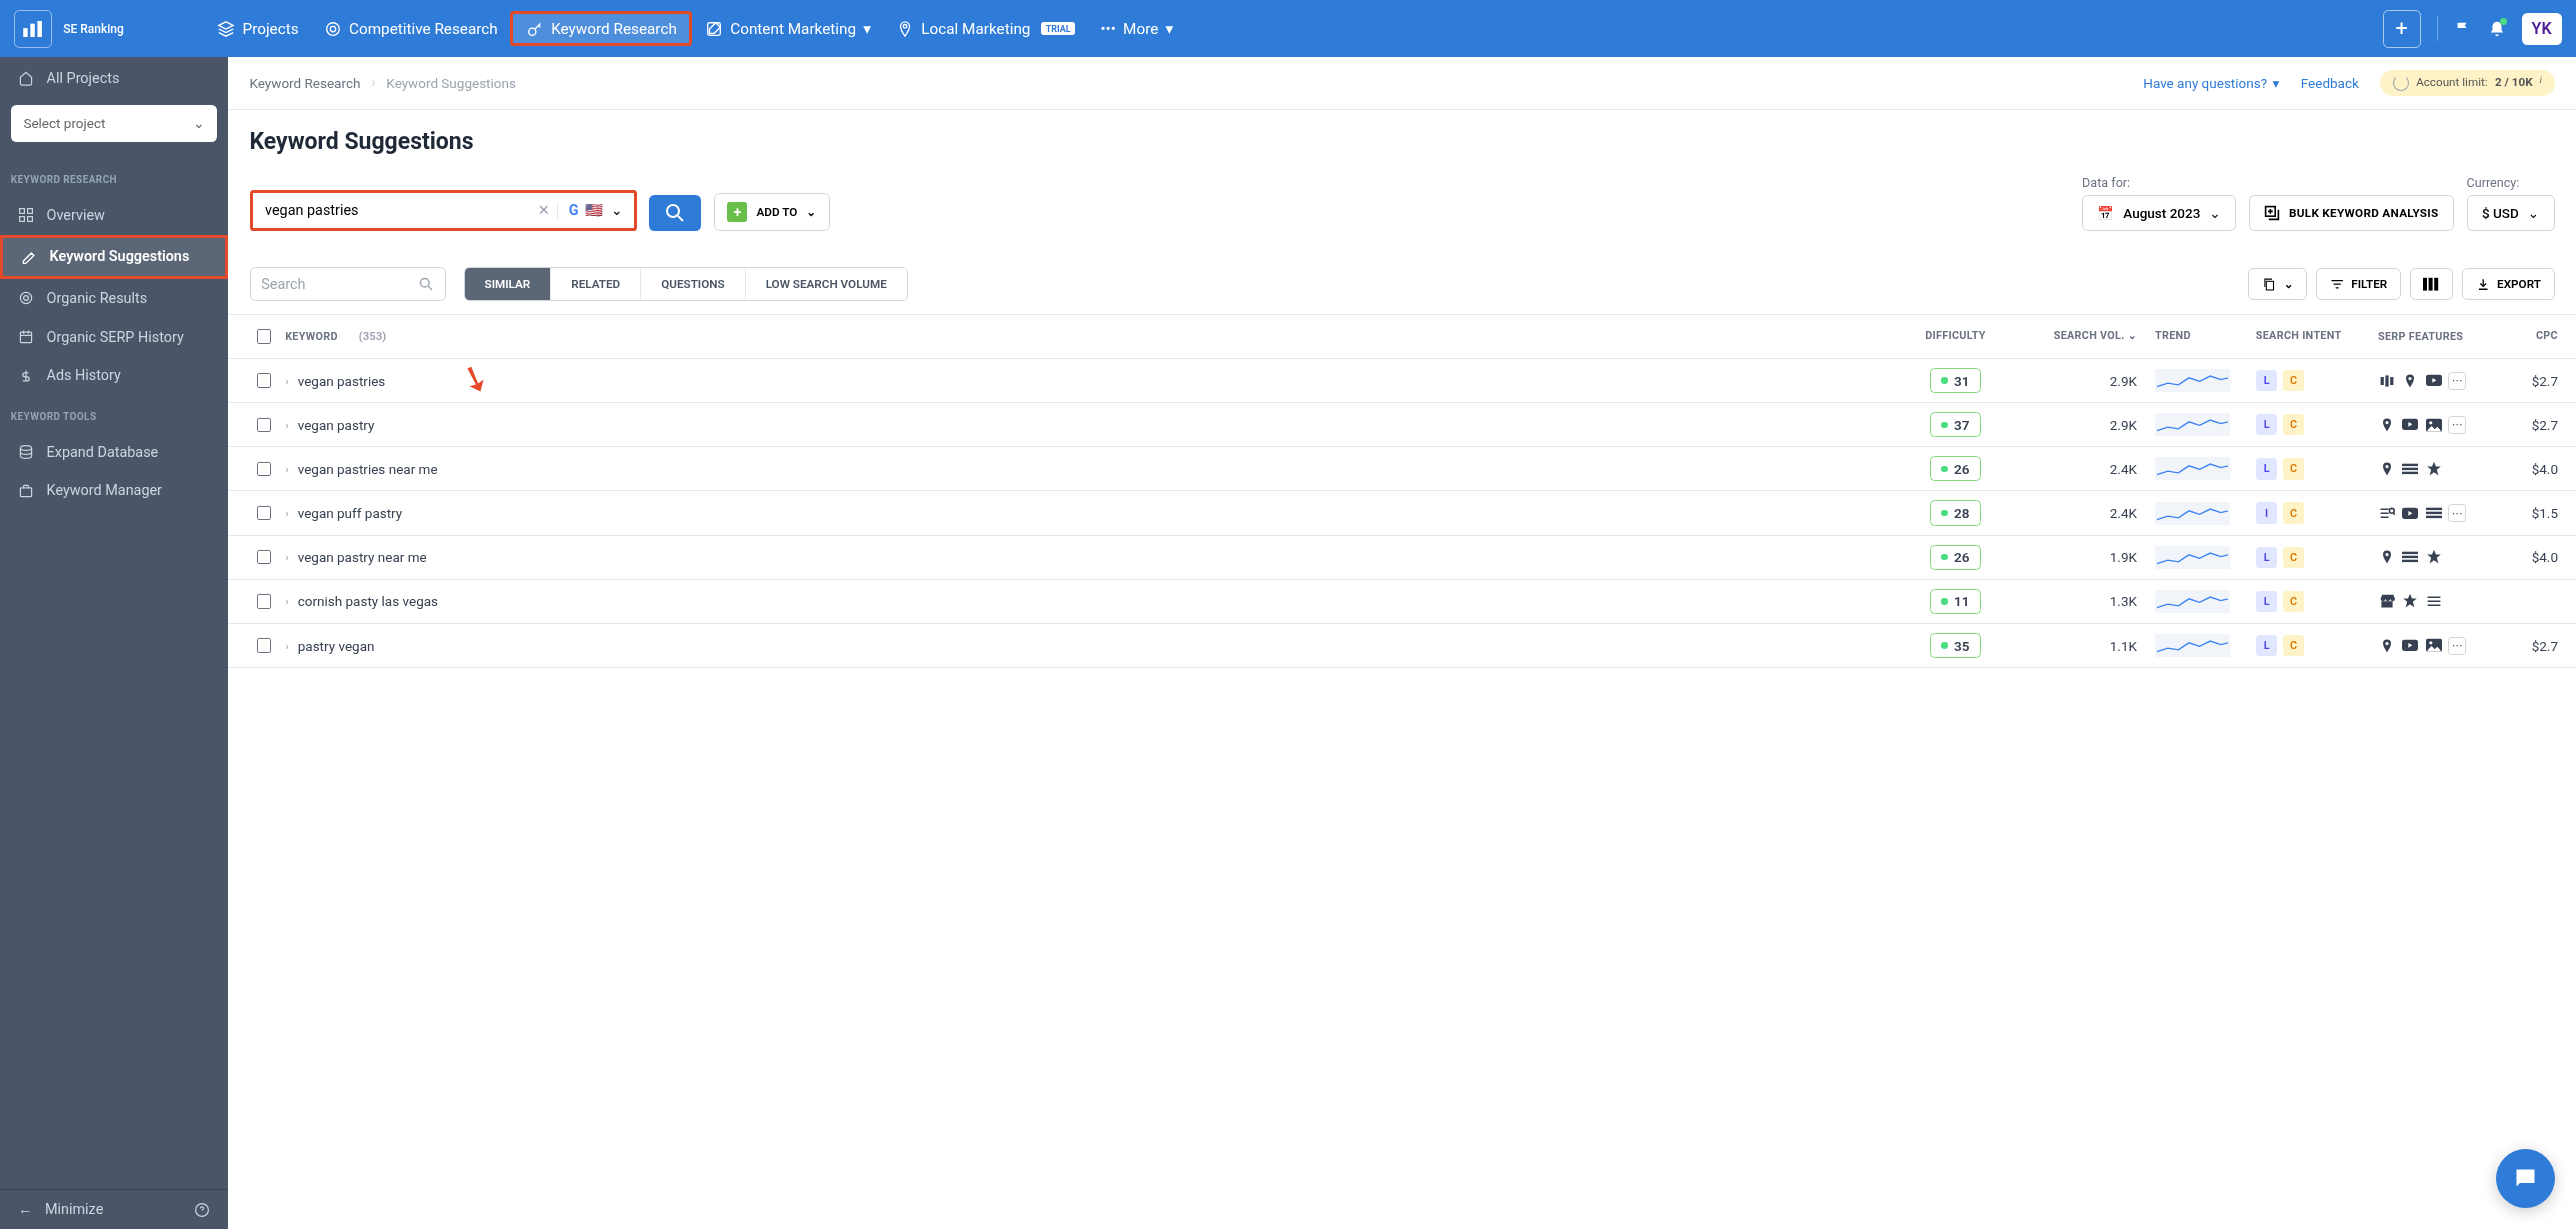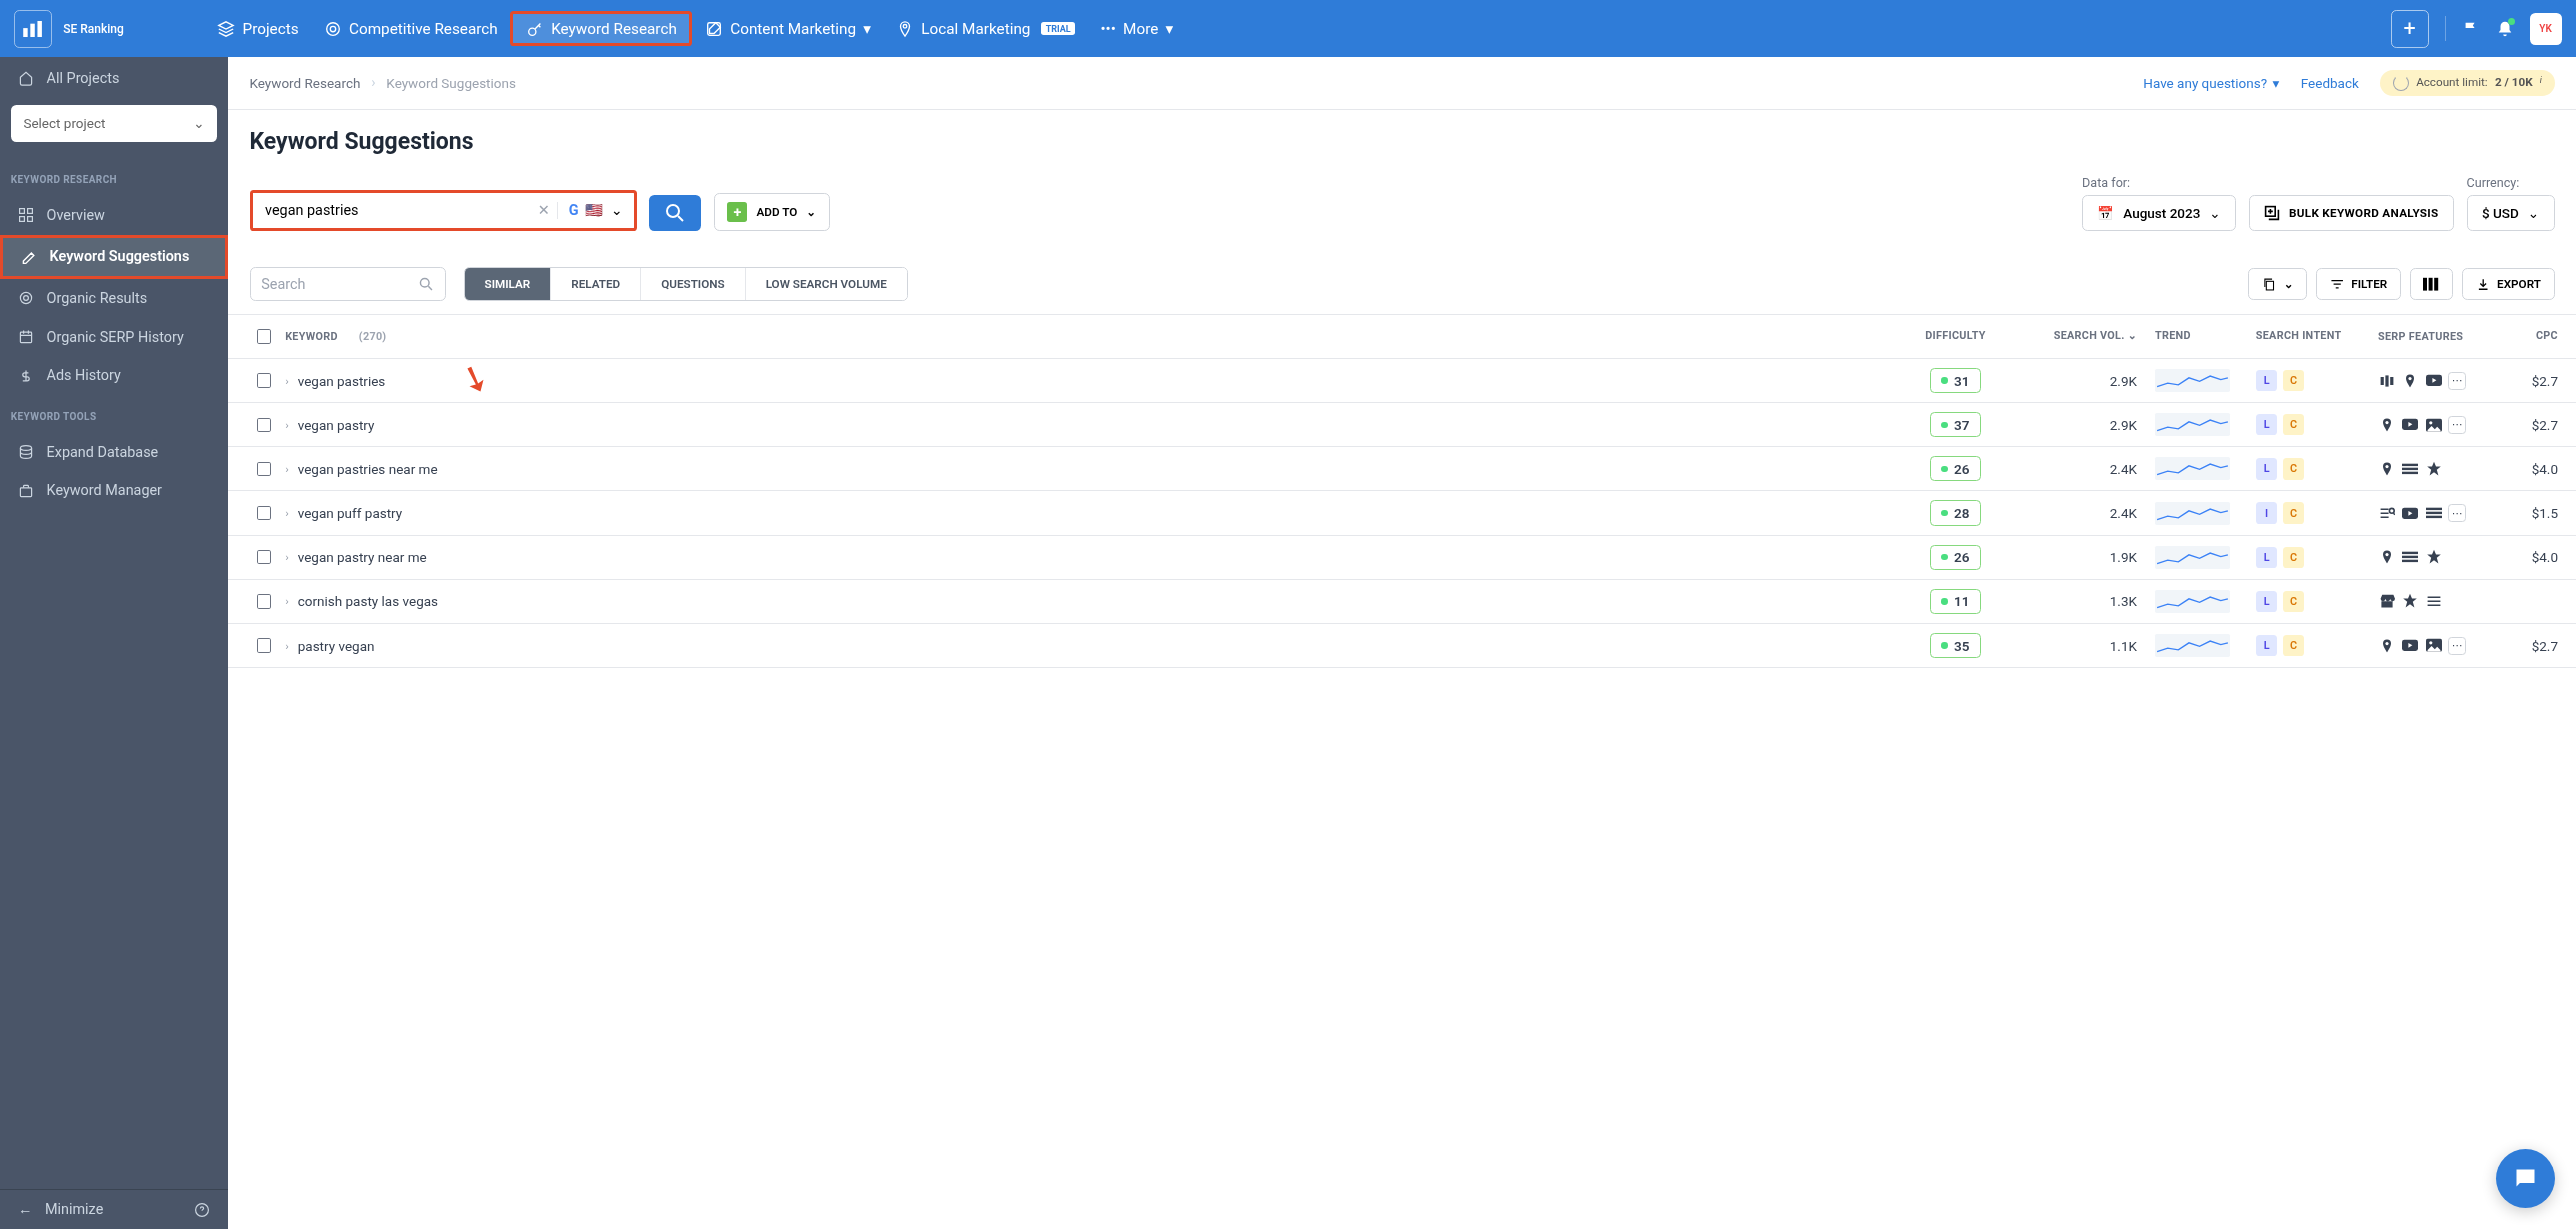--- a/index.html
+++ b/index.html
@@ -8,21 +8,21 @@
 .topbar { background: #2f7cd8; height: 57px; display: flex; align-items: center; padding: 0 14.4px; color: #fff; }
 .logo-box { width: 38px; height: 38px; border: 1.8px solid rgba(255,255,255,0.5); border-radius: 5.4px; display: flex; align-items: center; justify-content: center; margin-right: 10.8px; }
 .logo-text { font-size: 12px; font-weight: 500; margin-right: 81px; }
 .nav-item { display: flex; align-items: center; gap: 7.2px; padding: 7.2px 12.6px; font-size: 15.3px; cursor: pointer; border-radius: 3.6px; }
 .nav-item.highlighted { background: #4e8fdc; border: 3.6px solid #e44a2a; border-radius: 3.6px; padding: 5.4px 12.6px; }
 .nav-icon { width: 18px; height: 18px; display: inline-flex; align-items: center; justify-content: center; }
 .trial-badge { background: #fff; color: #2f7cd8; font-size: 9px; font-weight: 700; padding: 1.8px 4.5px; border-radius: 2.7px; margin-left: 3.6px; }
 .topbar-right { margin-left: auto; display: flex; align-items: center; gap: 16px; }
 .plus-btn { width: 38px; height: 38px; border: 1.8px solid rgba(255,255,255,0.6); border-radius: 5.4px; display: flex; align-items: center; justify-content: center; font-size: 21.5px; }
 .top-sep { width: 0.9px; height: 25px; background: rgba(255,255,255,0.3); }
-.avatar { width: 32px; height: 32px; background: #fff; color: #ef4444; border-radius: 5.4px; display: flex; align-items: center; justify-content: center; font-weight: 600; font-size: 10px; }
+.avatar { width: 40px; height: 32px; background: #fff; color: #4c1d95; border-radius: 5.4px; display: flex; align-items: center; justify-content: center; font-weight: 600; font-size: 16px; }
 .notif-dot { position: relative; }
 .notif-dot::after { content: ''; position: absolute; top: -1.8px; right: -1.8px; width: 7.2px; height: 7.2px; background: #4ade80; border-radius: 50%; }
 
 .layout { display: flex; height: calc(100vh - 57px); }
 .sidebar { width: 228px; background: #4a5568; color: #cbd5e0; display: flex; flex-direction: column; }
 .side-item { display: flex; align-items: center; gap: 12.6px; padding: 10.8px 18px; font-size: 14.4px; cursor: pointer; }
 .side-item.home { padding: 12.6px 18px; }
 .project-select { margin: 5.4px 10.8px 16px; background: #fff; color: #666; border-radius: 5.4px; padding: 10.8px 12.6px; display: flex; justify-content: space-between; align-items: flex-end; font-size: 13.5px; }
 .side-section { font-size: 10px; font-weight: 700; letter-spacing: 0.4px; color: #94a3b8; padding: 16px 10.8px 10.8px; }
 .side-item.active { background: #5b6776; color: #fff; font-weight: 600; border: 3.6px solid #e44a2a; }
@@ -389,21 +389,21 @@
             <span>EXPORT</span>
           </button>
       </div>
     </div>
 
     <div class="data-table">
       <div class="th-row">
         <div class="col-check">
             <div class="checkbox"></div>
           </div>
-        <div class="col-kw"><span>KEYWORD</span>&nbsp;<span style="color:#9ca3af">(270)</span></div>
+        <div class="col-kw"><span>KEYWORD</span>&nbsp;<span style="color:#9ca3af">(353)</span></div>
         <div class="col-diff">DIFFICULTY</div>
         <div class="col-vol"><span>SEARCH VOL.</span>&nbsp;⌄</div>
         <div class="col-trend">TREND</div>
         <div class="col-intent">SEARCH INTENT</div>
         <div class="col-serp">SERP FEATURES</div>
         <div class="col-cpc">CPC</div>
       </div>
       <div id="rows-container">
           <div class="td-row">
     <div class="col-check">

